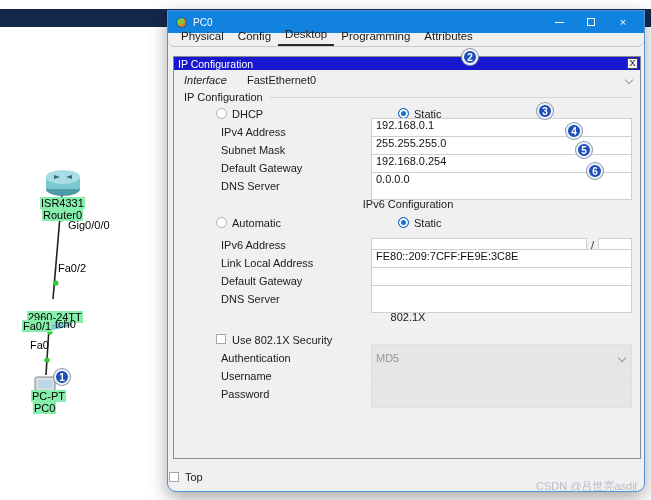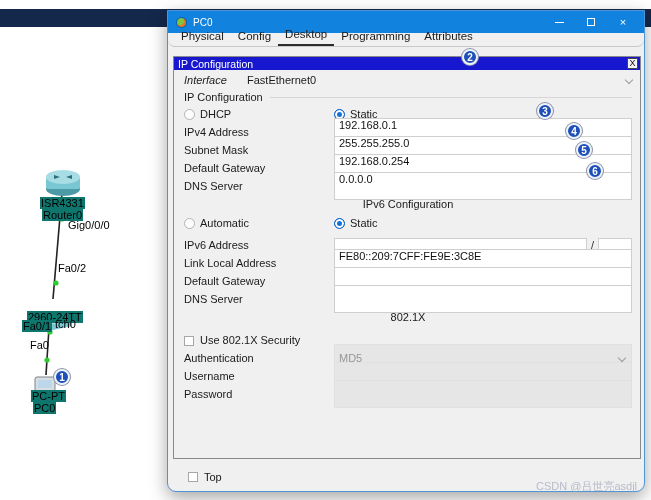--- a/index.html
+++ b/index.html
@@ -5,21 +5,21 @@
   * { margin:0; padding:0; box-sizing:border-box; }
   html,body { width:651px; height:500px; overflow:hidden; }
   body { font-family:"Liberation Sans","DejaVu Sans",sans-serif; background:#ffffff; position:relative; font-size:11px; color:#1a1a1a; }
 
   
   .top-navy-bar { position:absolute; left:0; top:9px; width:651px; height:18px; background:#14284b; }
 
   
   .topology { position:absolute; left:0; top:27px; width:167px; height:473px; }
   .topo-label { position:absolute; font-size:11px; color:#000; white-space:nowrap; background:transparent; }
-  .dev-label { background:#0f766e; padding:0 1px; }
+  .dev-label { background:#86efac; padding:0 1px; }
   .link-svg { position:absolute; left:0; top:0; width:167px; height:473px; }
 
   
   .win { position:absolute; left:167px; top:10px; width:478px; height:482px; background:#f0f0f0;
          border:1px solid #4f94d4; border-radius:0 0 9px 9px; box-shadow:0 6px 18px rgba(0,0,0,.35); }
   .titlebar { position:absolute; left:0; top:0; width:100%; height:22px; background:#1182dd; display:flex; align-items:center; padding:0 8px; }
   .titlebar .app-icon { width:11px; height:11px; border-radius:50%; background:radial-gradient(circle at 35% 35%, #7ec640 0 45%, #e07b28 46% 100%); border:1px solid #0e5ca0; margin-right:6px; }
   .titlebar .title { color:#fff; font-size:10px; }
   .win-controls { margin-left:auto; display:flex; align-items:center; gap:14px; padding-right:4px; }
   .win-btn { width:18px; height:14px; display:flex; align-items:center; justify-content:center; color:#fff; font-size:11px; }
@@ -38,38 +38,38 @@
   .iface-row { height:19px; display:flex; align-items:center; padding:0 6px 0 10px; }
   .iface-row .ilbl { width:63px;font-style:italic; }
   .iface-row .ival { flex:1; }
   .chev { width:6px; height:6px; border-right:1px solid #9a9a9a; border-bottom:1px solid #9a9a9a; transform:rotate(45deg); margin-right:2px; }
 
   .section-title { display:flex; align-items:center; height:16px; margin:0 8px 0 10px; color:#1a1a1a; }
   .section-title .line { flex:1; border-top:1px solid #d6d6d6; margin-left:7px; }
   .mt3 { margin-top:3px;flex-direction:column; } .mt4 { margin-top:4px; }
 
   .row { height:18px; display:flex; align-items:center; padding:0 8px 0 10px; }
-  .row .lbl { width:150px; }
+  .row .lbl { width:150px;margin-left:37px; }
   .row .val { flex:1; height:28px; background:#fff; border:1px solid #cfcfcf; font-size:11px; padding:0 4px; line-height:12px; color:#111; }
   .row .val.disabled { background:#e6e6e6; border:1px solid #e0e0e0; color:#979797; display:flex; align-items:center; }
   .row .val.disabled .chev { margin-left:auto; }
 
   .radio { width:11px; height:11px; border-radius:50%; border:1px solid #b3b3b3; background:#fdfdfd; margin-right:5px; flex:none; }
   .radio.on { border:1px solid #0f62c4; background:#1272d8; box-shadow:inset 0 0 0 2px #fff; }
-  .radio-item { display:flex; align-items:flex-end; }
+  .radio-item { display:flex; align-items:flex-start;margin-left:32px; }
   .radio-col1 { width:150px; }
 
   .checkbox { width:10px; height:10px; border:1px solid #a7a7a7; background:#fff; margin-right:6px; flex:none; }
 
   .v6addr-wrap { flex:1; display:flex; align-items:center; }
   .v6addr-wrap .big { flex:1; height:14px; background:#fff; border:1px solid #cfcfcf; }
   .v6addr-wrap .slash { margin:0 4px; color:#333; }
   .v6addr-wrap .small { width:34px; height:14px; background:#fff; border:1px solid #cfcfcf; }
 
-  .footer-row { position:absolute; left:20px; bottom:8px; display:flex; align-items:center; }
+  .footer-row { position:absolute; left:1px; bottom:8px; display:flex; align-items:center; }
 
   
   .badge { position:absolute; width:16px; height:16px; border-radius:50%; background:#1d4fb8; color:#fff;
            font-size:10px; font-weight:bold; display:flex; align-items:center; justify-content:center;
            border:2px solid #eef2fb; box-shadow:0 0 0 1px #8a93a8; z-index:30; }
   .badge-1 { left:54px;  top:369px; }
   .badge-2 { left:462px; top:49px; }
   .badge-3 { left:537px; top:103px; }
   .badge-4 { left:566px; top:123px; }
   .badge-5 { left:576px; top:142px; }

